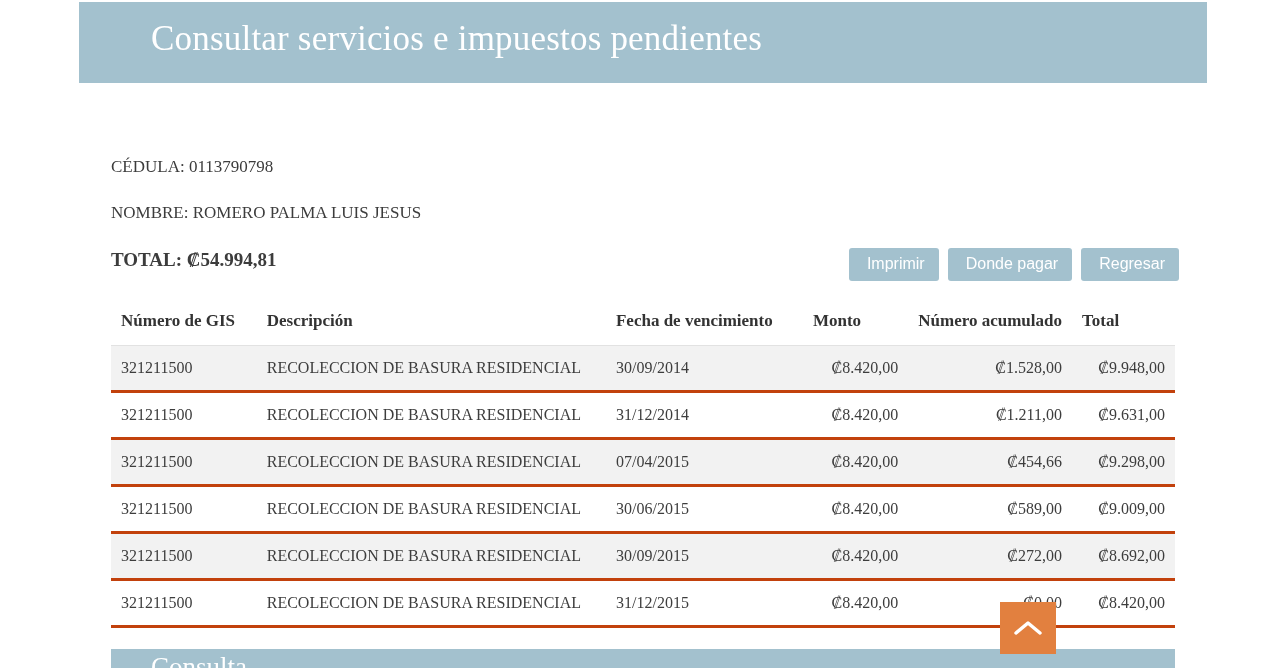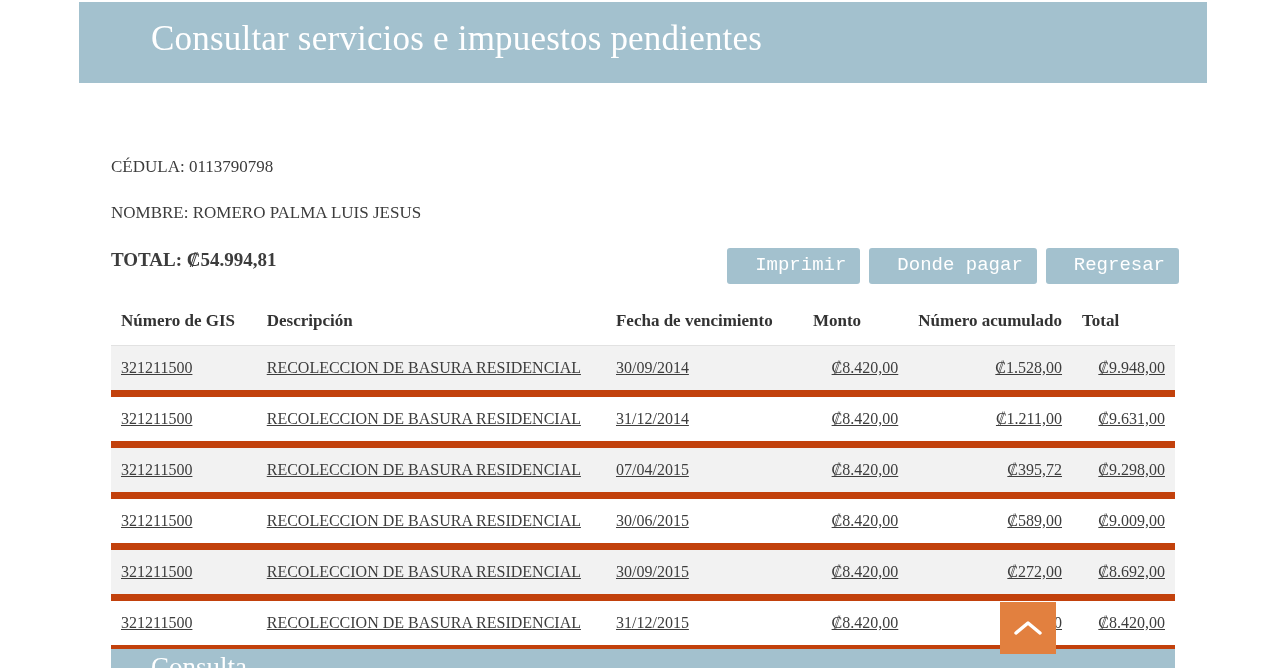--- a/index.html
+++ b/index.html
@@ -79,23 +79,23 @@
     position: absolute;
     right: 28px;
     top: 165px;
     display: flex;
     gap: 9px;
   }
   .btn {
     background: #a3c1ce;
     color: #ffffff;
     border: none;
-    font-family: Liberation Mono, monospace;
-    font-size: 19px;
-    padding: 7px 14px 8px 28px;
+    font-family: Liberation Sans, sans-serif;
+    font-size: 16px;
+    padding: 7px 14px 8px 18px;
     border-radius: 3px;
     cursor: pointer;
     line-height: 1.1;
     white-space: nowrap;
   }
 
   table.data {
     position: absolute;
     left: 32px;
     top: 222px;
@@ -109,23 +109,22 @@
     color: #333333;
     text-align: left;
     padding: 6px 10px 14px 10px;
     border-bottom: 1px solid #e2e2e2;
     white-space: nowrap;
   }
   table.data td {
     font-size: 16px;
     color: #3d3d3d;
     padding: 13px 10px 13px 10px;
-    border-bottom: 7px solid #c2410c;
-    white-space: nowrap;
-    text-decoration: underline;
+    border-bottom: 3px solid #c2410c;
+    white-space: nowrap;
   }
   table.data tbody tr:nth-child(odd) td { background: #f2f2f2; }
   table.data tbody tr:nth-child(even) td { background: #ffffff; }
   .num { text-align: right; }
   .col-gis { width: 138px; }
   .col-desc { width: 345px; }
   .col-venc { width: 198px; }
   .col-monto { width: 105px; }
   .col-int { width: 123px; }
   .col-total { width: 100px; }
@@ -226,21 +225,21 @@
             <td>31/12/2014</td>
             <td class="num">₡8.420,00</td>
             <td class="num">₡1.211,00</td>
             <td class="num">₡9.631,00</td>
           </tr>
           <tr>
             <td>321211500</td>
             <td>RECOLECCION DE BASURA RESIDENCIAL</td>
             <td>07/04/2015</td>
             <td class="num">₡8.420,00</td>
-            <td class="num">₡395,72</td>
+            <td class="num">₡454,66</td>
             <td class="num">₡9.298,00</td>
           </tr>
           <tr>
             <td>321211500</td>
             <td>RECOLECCION DE BASURA RESIDENCIAL</td>
             <td>30/06/2015</td>
             <td class="num">₡8.420,00</td>
             <td class="num">₡589,00</td>
             <td class="num">₡9.009,00</td>
           </tr>

